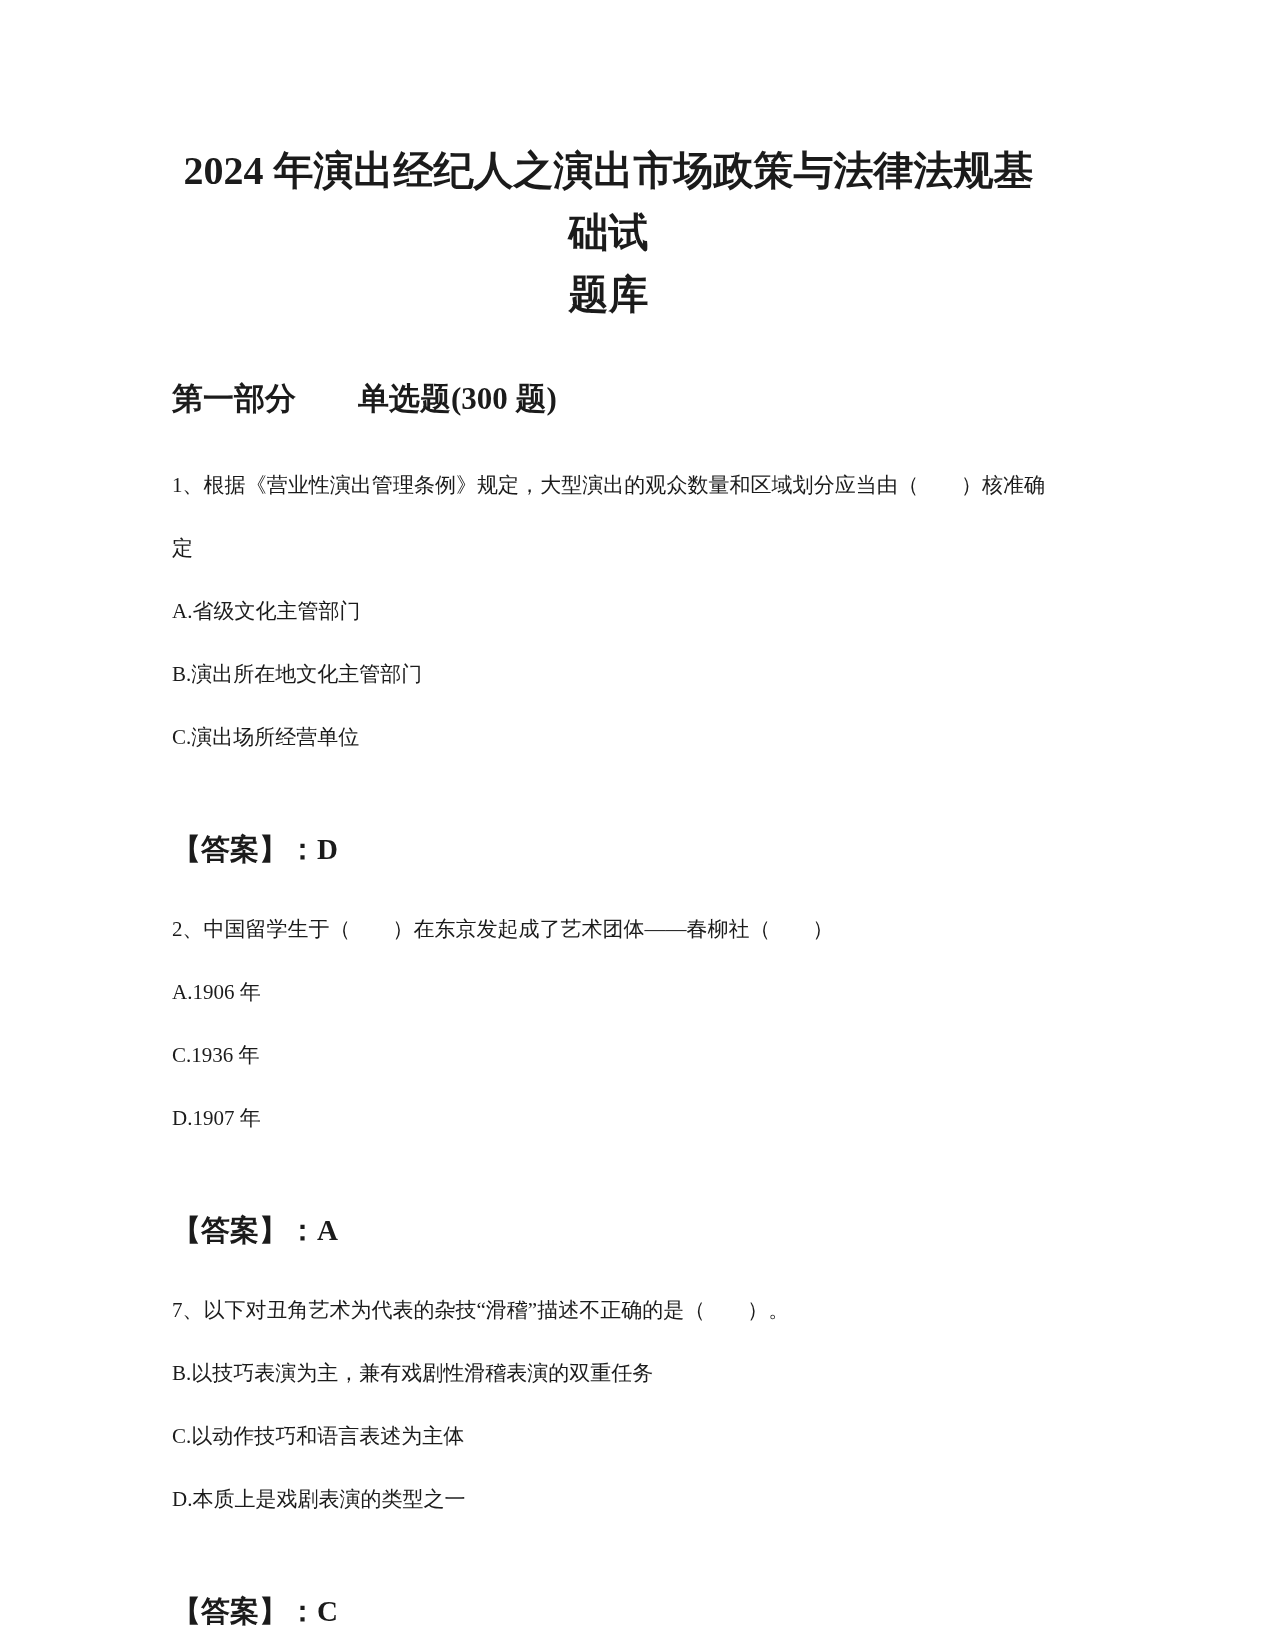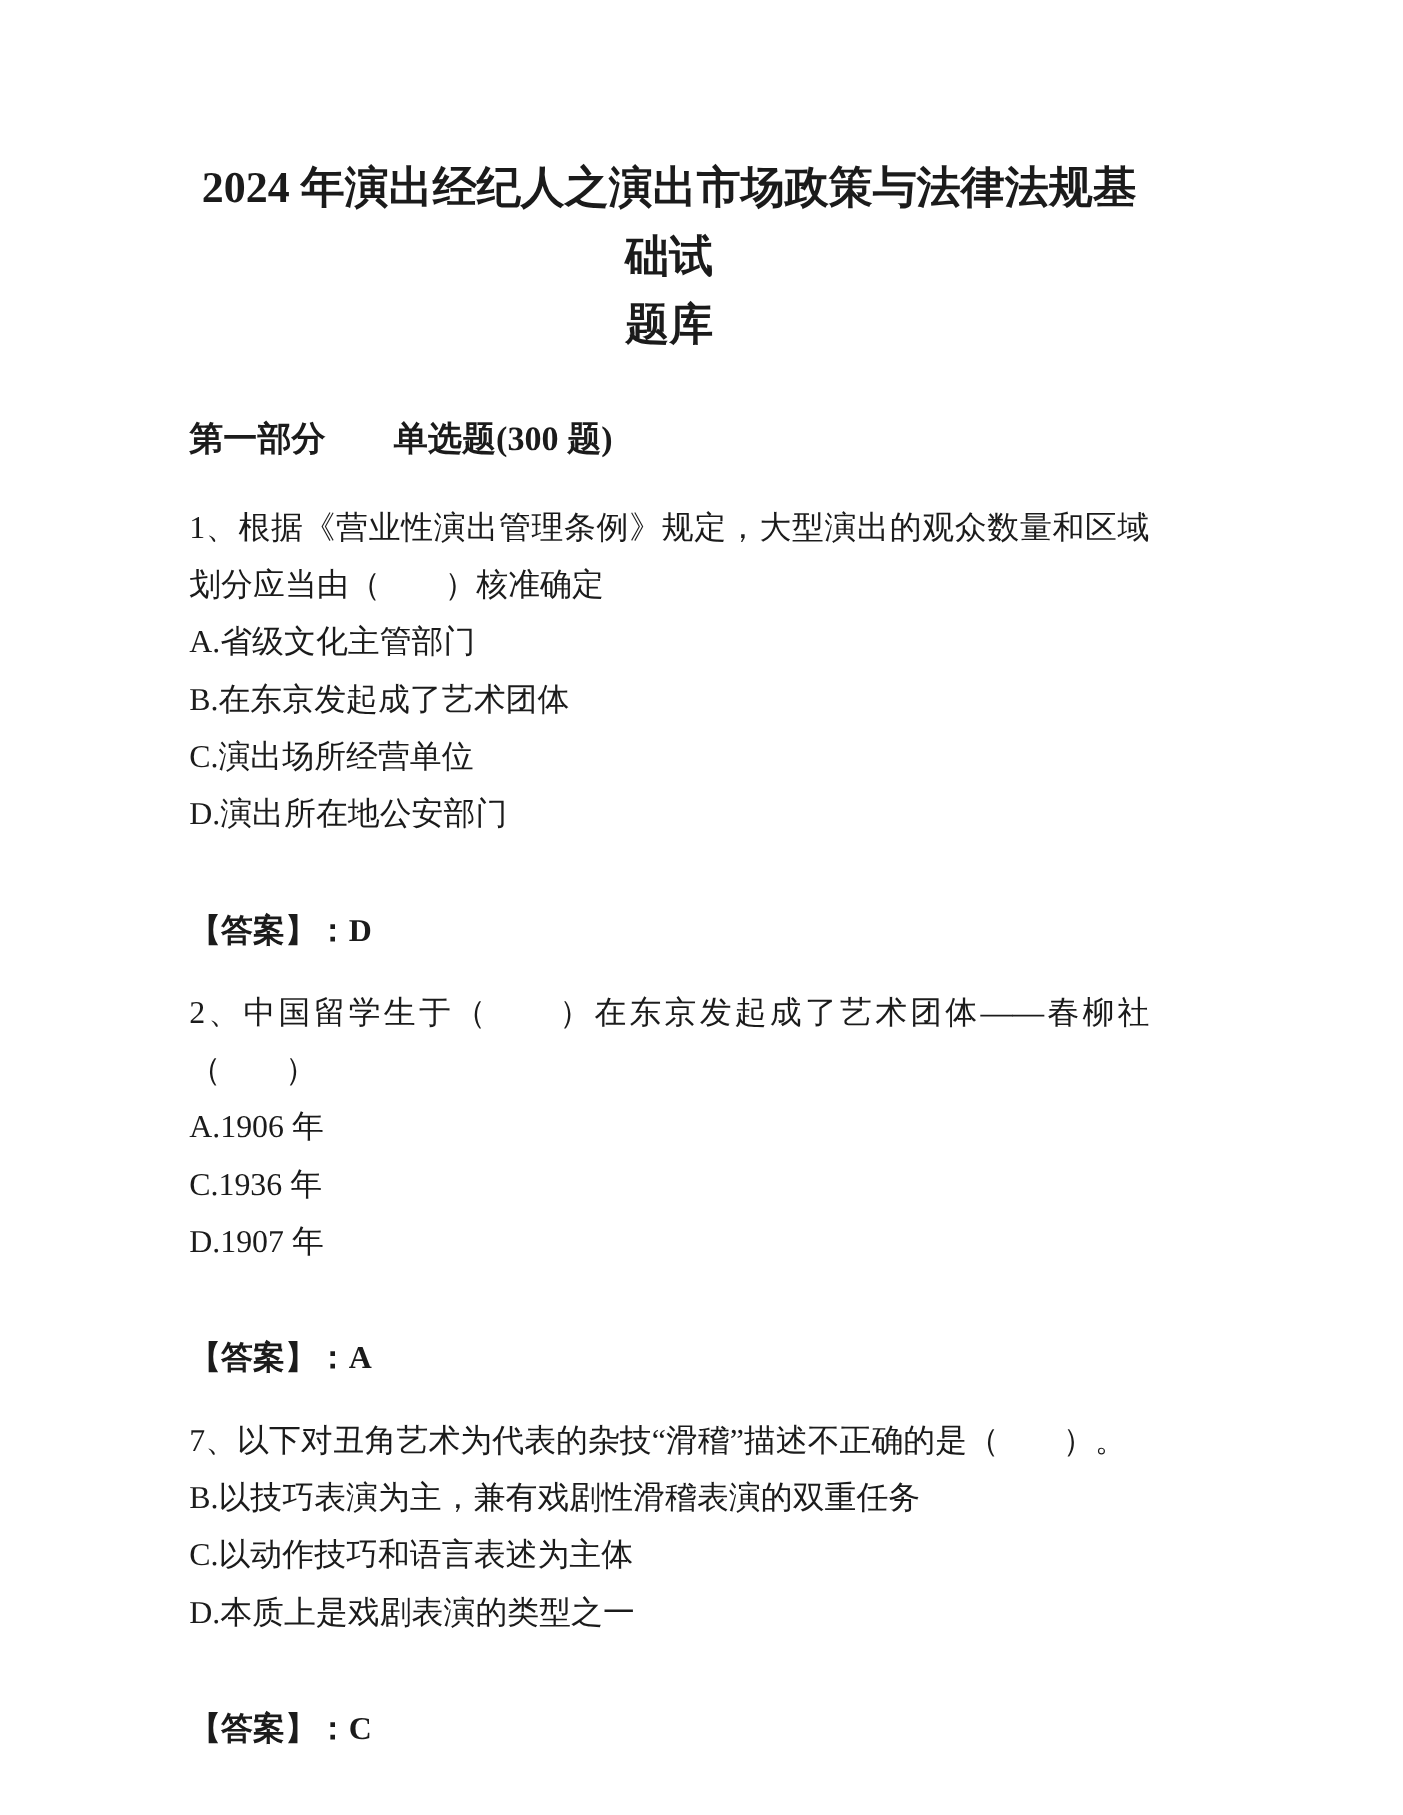--- a/index.html
+++ b/index.html
@@ -27,22 +27,22 @@
     text-align: center;
     margin: 0;
   }
   .section-heading {
     font-size: 31px;
     font-weight: bold;
     text-align: left;
     margin: 52px 0 34px 0;
   }
   .stem, .option {
-    font-size: 29px;
-    line-height: 52px;
+    font-size: 21px;
+    line-height: 63px;
     margin: 0;
     text-align: justify;
     text-justify: inter-ideograph;
   }
   .answer {
     font-size: 29px;
     line-height: 45px;
     margin: 58px 0 26px 0;
     font-weight: bold;
   }
@@ -58,23 +58,22 @@
   <h1 class="doc-title">
     <span>2024 年演出经纪人之演出市场政策与法律法规基础试</span><br>
     <span>题库</span>
   </h1>
 
   <div class="section-heading">第一部分　　单选题(300 题)</div>
 
   <section class="question">
     <p class="stem">1、根据《营业性演出管理条例》规定，大型演出的观众数量和区域划分应当由（　　）核准确定</p>
     <p class="option">A.省级文化主管部门</p>
-    <p class="option">B.在东京发起成了艺术团体</p>
+    <p class="option">B.演出所在地文化主管部门</p>
     <p class="option">C.演出场所经营单位</p>
-    <p class="option">D.演出所在地公安部门</p>
     <p class="answer"><span>【答案】：</span><span>D</span></p>
   </section>
 
   <section class="question">
     <p class="stem">2、中国留学生于（　　）在东京发起成了艺术团体——春柳社（　　）</p>
     <p class="option">A.1906 年</p>
     <p class="option">C.1936 年</p>
     <p class="option">D.1907 年</p>
     <p class="answer"><span>【答案】：</span><span>A</span></p>
   </section>

